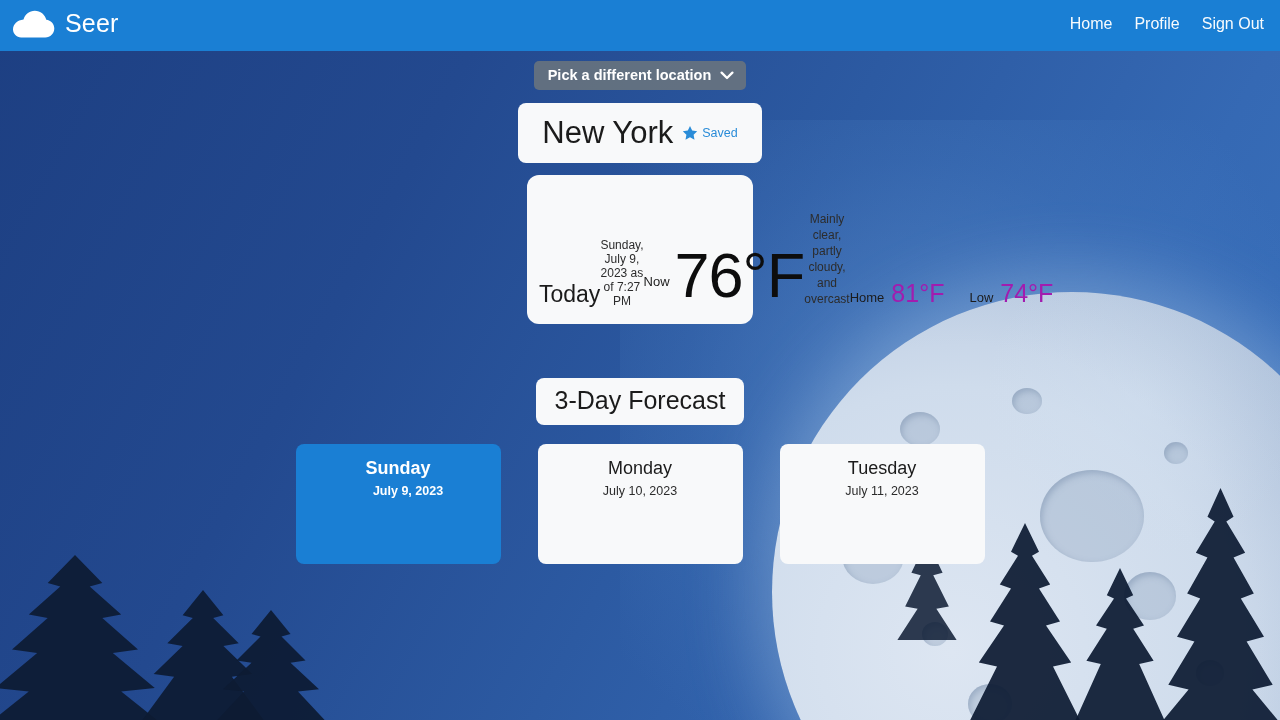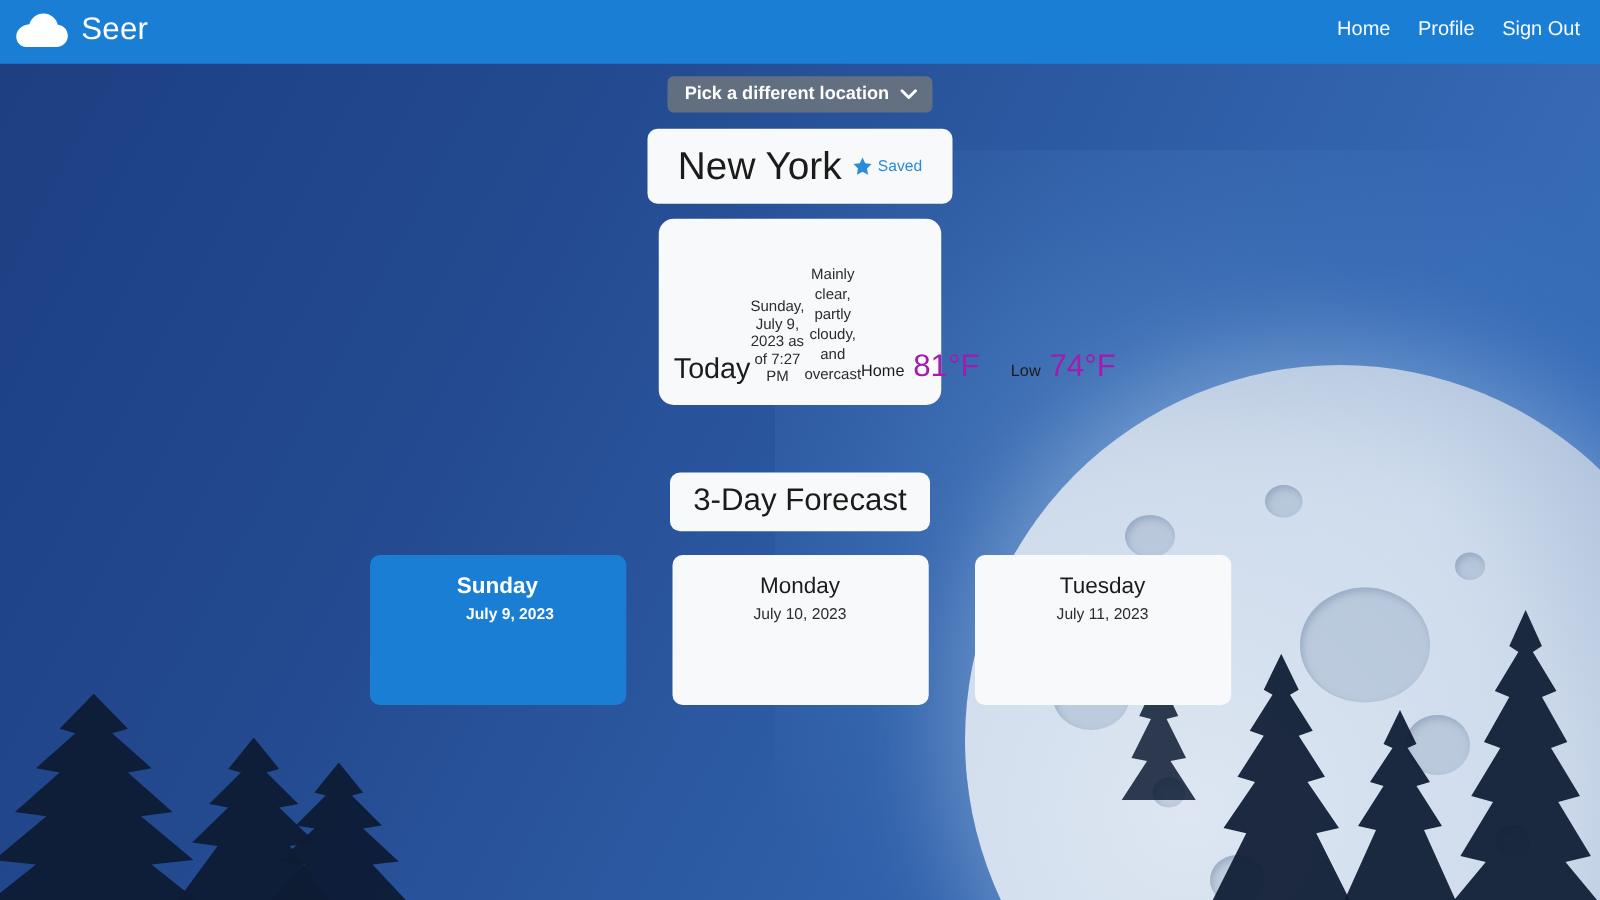--- a/index.html
+++ b/index.html
@@ -233,20 +233,24 @@
           <path fill="#2a8cd8" d="M8 .9 10.2 5.5 15.2 6.2 11.6 9.7 12.5 14.7 8 12.3 3.5 14.7 4.4 9.7 0.8 6.2 5.8 5.5z"></path>
         </svg>
         <span class="saved-label">Saved</span>
       </span>
     </div>
 
     <div class="today-card">
       <div class="today-title">Today</div>
       <div class="today-stamp">Sunday, July 9, 2023 as of 7:27 PM</div>
 
+      <div class="now-row">
+        <span class="now-label">Now</span>
+        <span class="now-temp">76°F</span>
+      </div>
 
       <svg class="wx-icon" viewBox="0 0 124 108">
         <g stroke="#f5c518" stroke-width="6.6" stroke-linecap="round">
           <line x1="76" y1="5" x2="76" y2="17"></line>
           <line x1="50" y1="16" x2="57" y2="25"></line>
           <line x1="101" y1="17" x2="94" y2="26"></line>
           <line x1="110" y1="44" x2="99" y2="44"></line>
           <line x1="107" y1="68" x2="96" y2="65"></line>
         </g>
         <circle cx="76" cy="52" r="25" fill="#f5c518"></circle>

